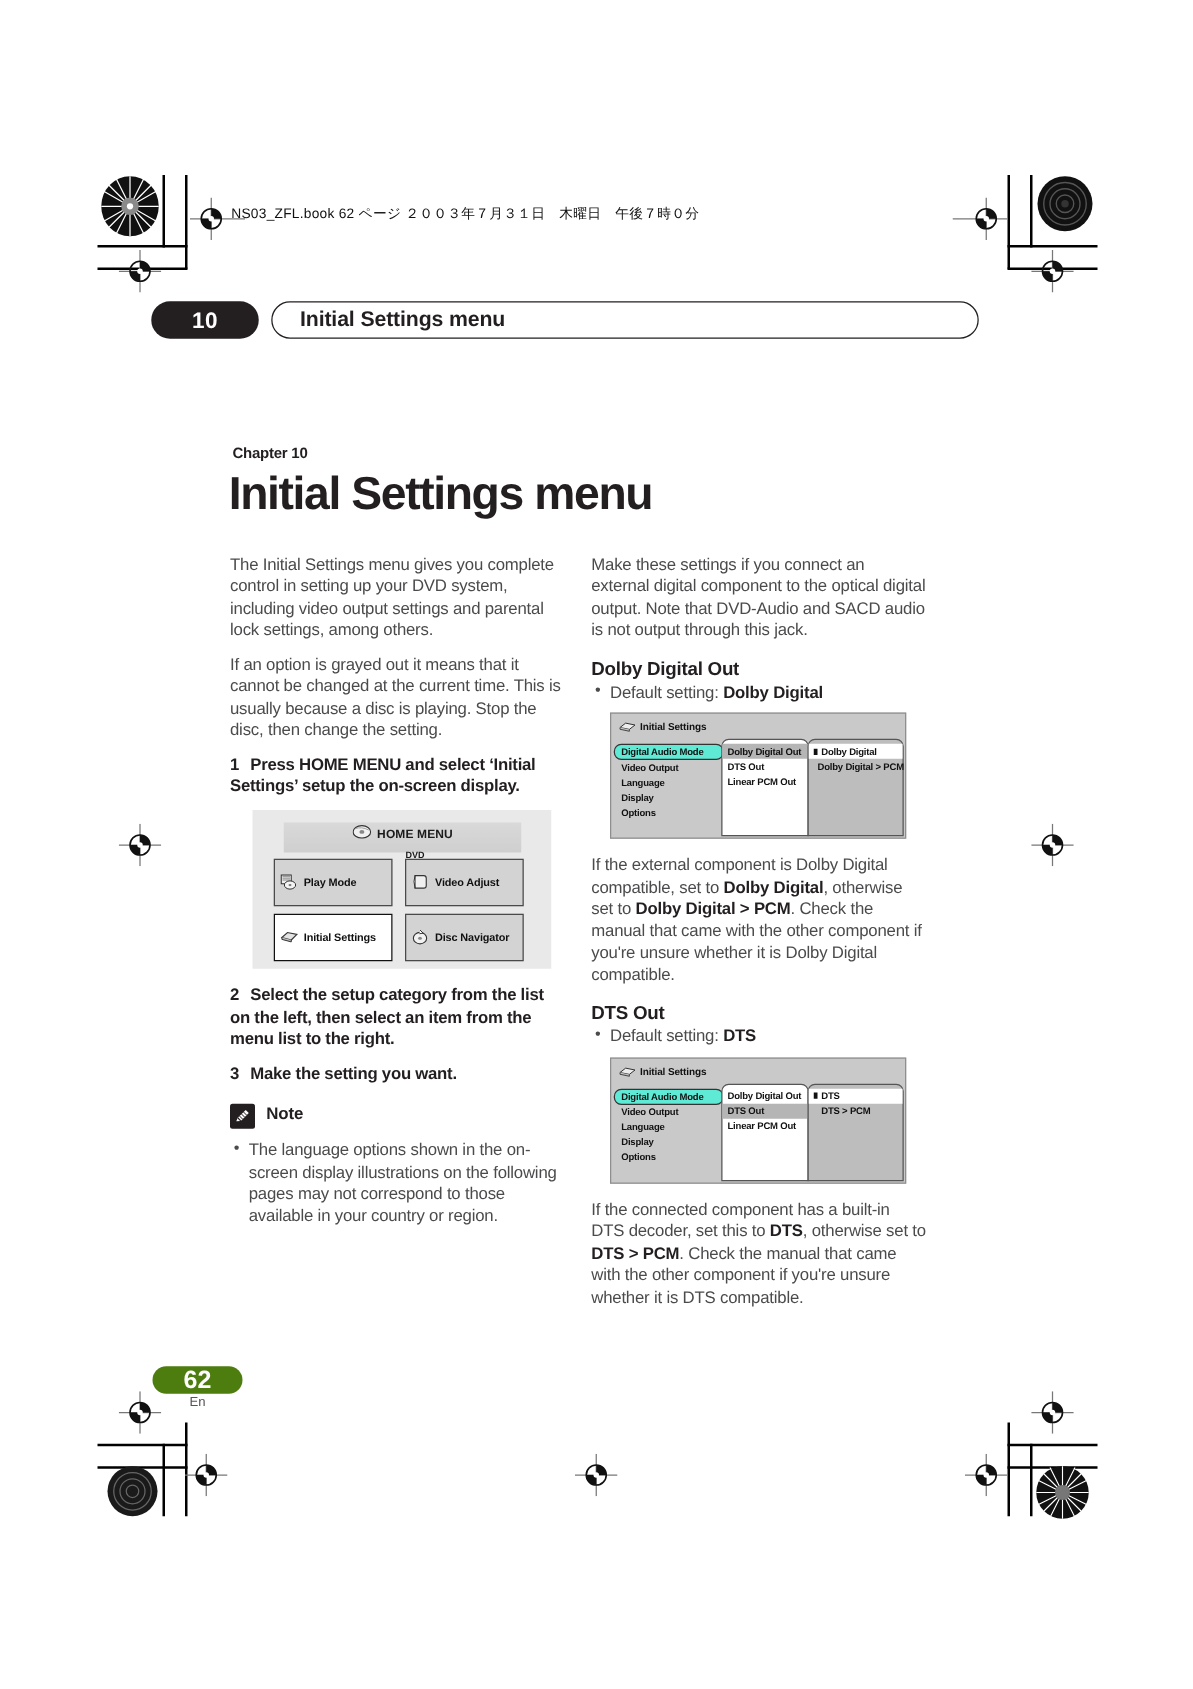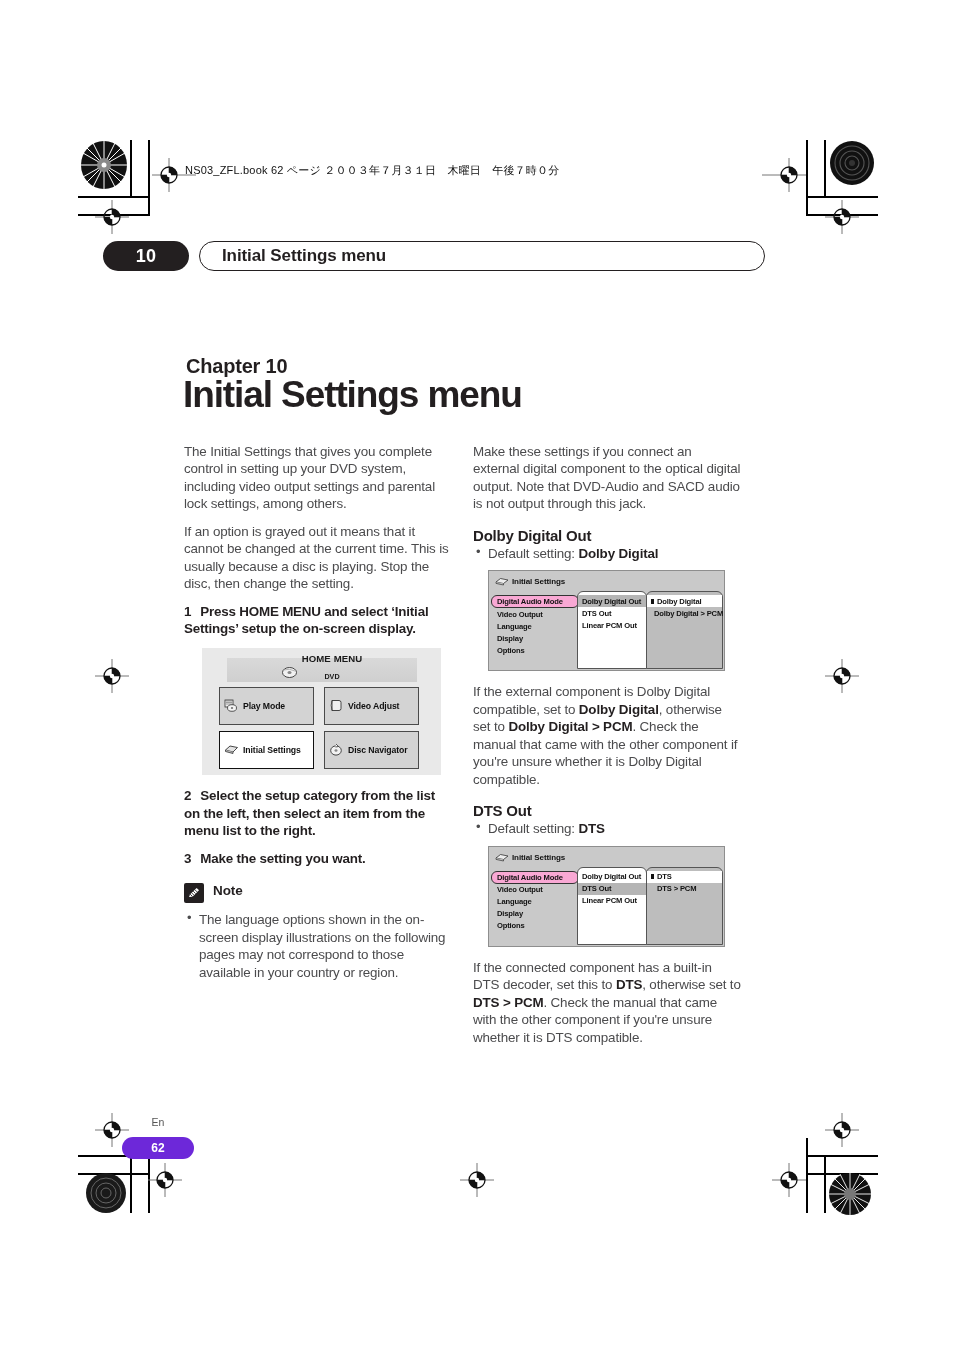--- a/index.html
+++ b/index.html
@@ -23,21 +23,21 @@
     position: absolute;
     left: 185px; top: 163px;
     font-size: 11px;
     color: #111;
     letter-spacing: 0.2px;
     white-space: nowrap;
     font-family: "Liberation Sans", sans-serif;
   }
 
   
-  .run-head { position: absolute; left: 103px; top: 241px; width: 662px; height: 30px; }
+  .run-head { position: absolute; left: 121px; top: 241px; width: 662px; height: 30px; }
   .chap-badge {
     position: absolute; left: 0; top: 0;
     width: 86px; height: 30px; border-radius: 15px;
     background: #231f20; color: #fff;
     font-size: 18px; font-weight: bold;
     display: flex; align-items: center; justify-content: center;
     letter-spacing: 0.3px;
   }
   .head-pill {
     position: absolute; left: 96px; top: 0;
@@ -45,21 +45,21 @@
     border: 1.6px solid #231f20;
     display: flex; align-items: center;
     padding-left: 22px;
     font-size: 17px; font-weight: bold; color: #231f20;
     letter-spacing: -0.1px;
   }
 
   
   .chapter-label {
     position: absolute; left: 186px; top: 355px;
-    font-size: 20px; font-weight: bold; color: #231f20;
+    font-size: 12px; font-weight: bold; color: #231f20;
     letter-spacing: -0.2px;
     text-align: right;
   }
   .chapter-title {
     position: absolute; left: 183px; top: 374px;
     font-size: 37px; font-weight: bold; color: #231f20;
     letter-spacing: -1.1px;
   }
 
   
@@ -120,21 +120,21 @@
     background: #e9e9e9;
     margin: 7px 0 12px 18px;
   }
   .home-inner {
     position: absolute; left: 17px; top: 10px;
     width: 205px; height: 88px;
   }
   .hm-title-bar {
     position: absolute; left: 8px; top: 0; width: 190px; height: 24px;
     background: linear-gradient(to bottom, #d9d9d9, #cfcfcf);
-    display: flex; align-items: flex-end; justify-content: center; gap: 5px;
+    display: flex; align-items: flex-start; justify-content: center; gap: 5px;
   }
   .hm-title-txt { text-align: center; line-height: 1.02; }
   .hm-title-main { font-size: 9.6px; font-weight: bold; color: #1a1a1a; letter-spacing: 0.1px; }
   .hm-title-sub  { font-size: 7.2px; font-weight: bold; color: #1a1a1a; }
   .hm-grid {
     position: absolute; left: 0; top: 29px;
     display: grid; grid-template-columns: 95px 95px; gap: 6px 10px;
   }
   .hm-btn {
     height: 38px; border: 1px solid #4a4a4a; background: #d3d3d3;
@@ -175,40 +175,40 @@
     background: #bdbdbd; border: 1px solid #555;
     border-top-left-radius: 6px; border-top-right-radius: 6px;
   }
   .osd-row {
     height: 12px; display: flex; align-items: center;
     font-size: 7.6px; font-weight: bold; color: #111;
     letter-spacing: -0.15px; padding-left: 4px; white-space: nowrap;
   }
   .osd-colL .osd-row { padding-left: 5px; }
   .osd-colL .osd-row.hi {
-    background: #f9a8d4; border: 1px solid #333;
+    background: #5eead4; border: 1px solid #333;
     border-radius: 6px; height: 13px; margin-left: -1px; width: 88px;
   }
   .osd-colM .osd-row.hi { background: #b5b5b5; width: 100%; }
   .osd-colR .osd-row.hi { background: #ffffff; width: 100%; }
   .osd-colM-inner { position: relative; padding-top: 3px; }
   .osd-colR-inner { position: relative; padding-top: 3px; }
   .marker {
     display: inline-block; width: 3px; height: 5px;
     background: #111; margin-right: 3px; vertical-align: middle;
   }
   .marker.blank { background: transparent; }
 
   
   .pagenum-badge {
     position: absolute; left: 122px; top: 1093px;
     width: 72px; height: 22px; border-radius: 11px;
-    background: #6d28d9; color: #fff;
+    background: #4d7c0f; color: #fff;
     display: flex; align-items: center; justify-content: center;
-    font-size: 12px; font-weight: bold; margin-top: 44px;
+    font-size: 20px; font-weight: bold;
   }
   .pagenum-lang {
     position: absolute; left: 122px; top: 1116px; width: 72px;
     text-align: center; font-size: 10.5px; color: #555;
   }
 </style>
 </head>
 <body>
 
 <div id="page">
@@ -390,21 +390,21 @@
   <div class="run-head">
     <div class="chap-badge">10</div>
     <div class="head-pill">Initial Settings menu</div>
   </div>
 
   <div class="chapter-label">Chapter 10</div>
   <h1 class="chapter-title">Initial Settings menu</h1>
 
   <div class="col col-left">
 
-    <p class="body">The Initial Settings that gives you complete control in setting up your DVD system, including video output settings and parental lock settings, among others.</p>
+    <p class="body">The Initial Settings menu gives you complete control in setting up your DVD system, including video output settings and parental lock settings, among others.</p>
     <p class="body">If an option is grayed out it means that it cannot be changed at the current time. This is usually because a disc is playing. Stop the disc, then change the setting.</p>
 
     <p class="step">
       <span class="num">1</span><span>Press HOME MENU and select ‘Initial Settings’ setup the on-screen display.</span>
     </p>
 
     <div class="home-illus">
       <div class="home-inner">
         <div class="hm-title-bar">
           <span>

